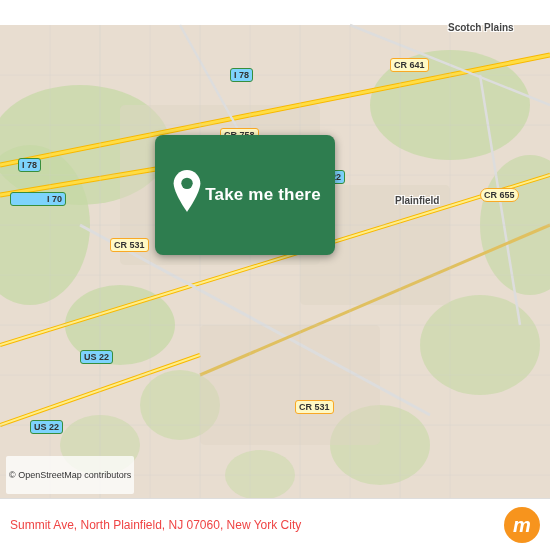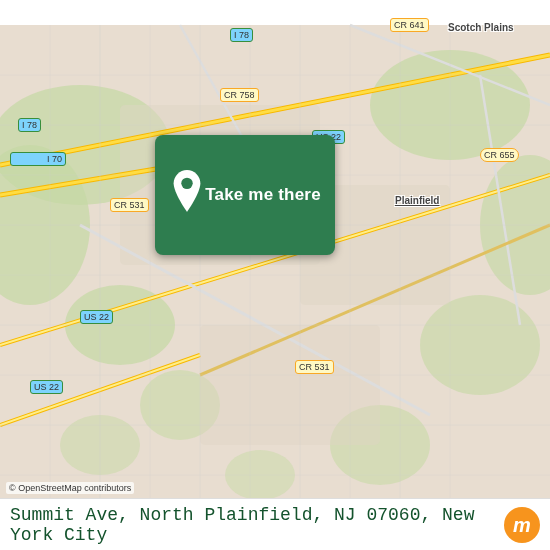--- a/index.html
+++ b/index.html
@@ -66,24 +66,23 @@
       height: 52px;
       background-color: white;
       display: flex;
       align-items: center;
       justify-content: space-between;
       padding: 0 10px;
       border-top: 1px solid #ddd;
     }
 
     #address-text {
-      font-size: 18px;
-      color: #14532d;
+      font-size: 12px;
+      color: #ef4444;
       flex: 1;
-      font-family: Liberation Mono, monospace;
     }
 
     #moovit-logo {
       display: flex;
       align-items: center;
       gap: 4px;
     }
 
     #moovit-icon {
       width: 36px;
@@ -103,35 +102,36 @@
       line-height: 1;
     }
 
     #osm-credit {
       position: absolute;
       bottom: 56px;
       left: 6px;
       font-size: 9px;
       color: #333;
       background: rgba(255,255,255,0.75);
-      padding: 1px 3px;
+      padding: 14px 3px;
       border-radius: 2px;
     }
 
     
     .road-label {
       position: absolute;
       background: white;
       border: 1px solid #bbb;
       border-radius: 3px;
       font-size: 9px;
-      font-weight: normal;
+      font-weight: bold;
       padding: 1px 3px;
       color: #333;
       white-space: nowrap;
+      margin-top: 40px;
     }
 
     .highway-label {
       background: #7dd3fc;
       border-color: #388e3c;
     }
 
     .county-label {
       background: #fff9c4;
       border-color: #f9a825;
@@ -218,21 +218,21 @@
   <div class="road-label county-label" style="top:18px;left:390px;">CR 641</div>
   <div class="road-label county-label" style="top:88px;left:220px;">CR 758</div>
   <div class="road-label highway-label" style="top:130px;left:312px;">US 22</div>
   <div class="road-label county-label" style="top:198px;left:110px;">CR 531</div>
   <div class="road-label county-label" style="top:148px;left:480px;border-radius:7px;">CR 655</div>
   <div class="road-label highway-label" style="top:310px;left:80px;">US 22</div>
   <div class="road-label highway-label" style="top:380px;left:30px;">US 22</div>
   <div class="road-label county-label" style="top:360px;left:295px;">CR 531</div>
 
   <div class="place-label" style="top:22px;left:448px;">Scotch Plains</div>
-  <div class="place-label" style="top:195px;left:395px;text-decoration:underline;">Plainfield</div>
+  <div class="place-label" style="top:195px;left:395px;">Plainfield</div>
 
   <button id="take-me-there-btn">
 
     <svg id="location-pin" viewBox="0 0 36 44" xmlns="http://www.w3.org/2000/svg">
       <path d="M18 0C10.268 0 4 6.268 4 14c0 10.5 14 30 14 30S32 24.5 32 14C32 6.268 25.732 0 18 0z" fill="white"></path>
       <circle cx="18" cy="14" r="6" fill="#2e7d4f"></circle>
     </svg>
     <span id="btn-label">Take me there</span>
   </button>
 

